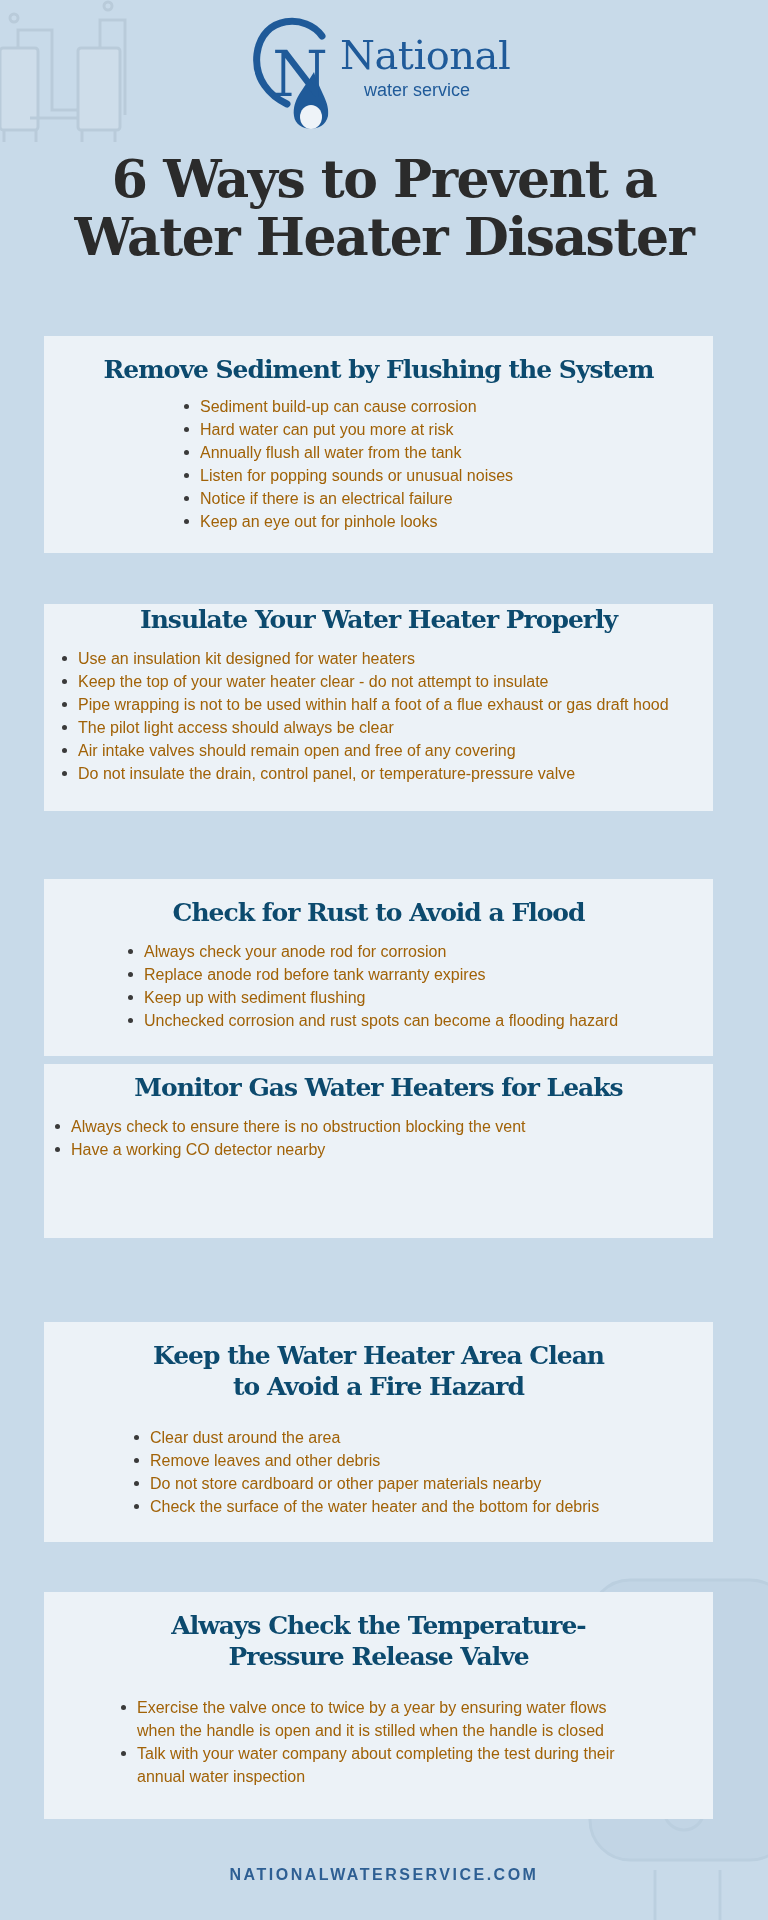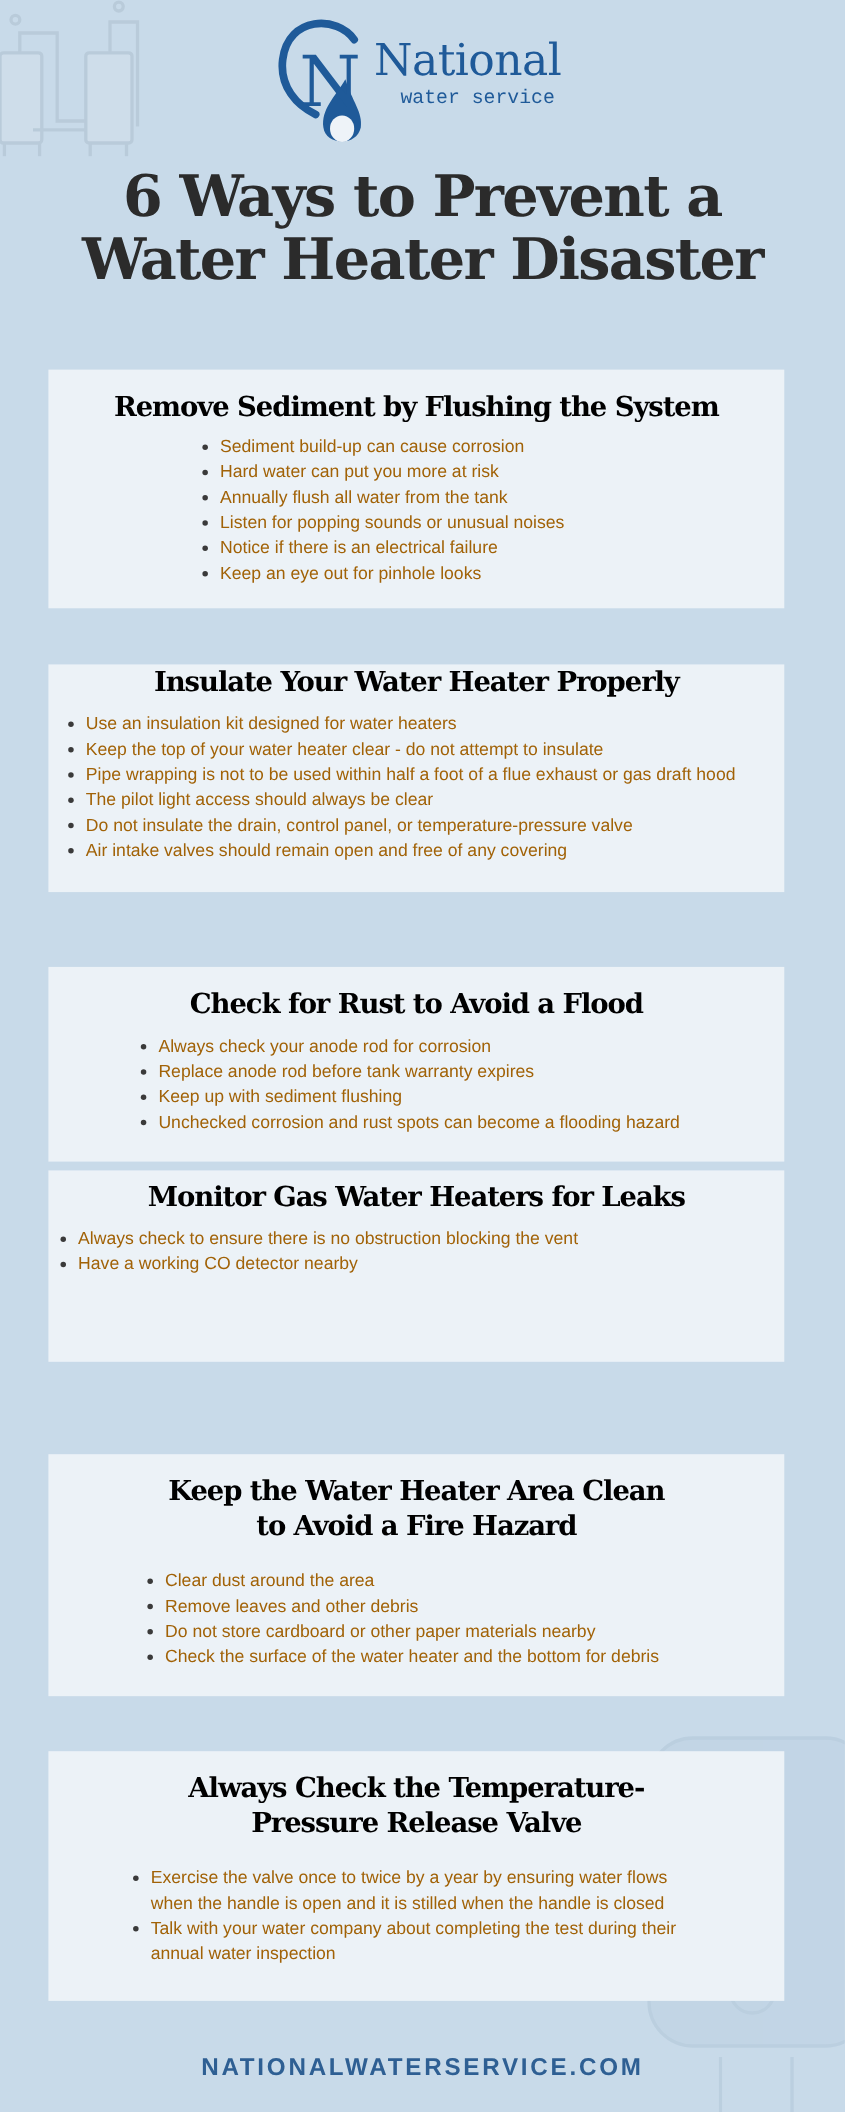--- a/index.html
+++ b/index.html
@@ -13,44 +13,44 @@
   }
   .bg-heaters { position: absolute; left: 0; top: 0; width: 150px; height: 145px; opacity: 0.55; }
   .bg-heater-big { position: absolute; left: 560px; top: 1560px; width: 208px; height: 360px; opacity: 0.6; }
   .logo { position: absolute; left: 252px; top: 14px; width: 260px; height: 125px; }
   .logo-text-main {
     position: absolute; left: 88px; top: 18px;
     font-family: "DejaVu Serif", serif; font-size: 40px; color: #1f5a99; letter-spacing: -0.5px;
   }
   .logo-text-sub {
     position: absolute; left: 112px; top: 66px;
-    font-family: Liberation Mono, monospace; font-size: 18px; color: #1f5a99;
+    font-family: Liberation Sans, sans-serif; font-size: 18px; color: #1f5a99;
   }
   .page-title {
     position: absolute; left: 0; top: 150px; width: 768px; text-align: center;
     font-family: "DejaVu Serif", serif; font-weight: bold; font-size: 52px; line-height: 58px;
     color: #2b2b2b; letter-spacing: -1.5px;
   }
   .card {
     position: absolute; left: 44px; width: 669px;
     background: rgba(238,243,248,0.95);
   }
   .card-title {
     text-align: center;
     font-family: "DejaVu Serif", serif; font-weight: bold; font-size: 25px; line-height: 31px;
-    color: #000000; letter-spacing: -1px;
+    color: #0c4a6e; letter-spacing: -1px;
   }
   .card ul { list-style: none; font-family: "Liberation Sans", sans-serif; font-size: 16px; color: #a16207; }
   .card li { position: relative; padding-left: 18px; line-height: 23px; }
   .card li::before {
     content: ""; position: absolute; left: 2px; top: 9px; width: 5px; height: 5px; border-radius: 50%; background: #3a3a3a;
   }
   .footer-link {
     position: absolute; left: 0; top: 1866px; width: 768px; text-align: center;
-    font-family: "Liberation Sans", sans-serif; font-weight: bold; font-size: 22px; letter-spacing: 2.5px;
+    font-family: "Liberation Sans", sans-serif; font-weight: bold; font-size: 16px; letter-spacing: 2.5px;
     color: #2e5f93; text-decoration: none;
   }
 </style>
 </head>
 <body>
 
 <svg class="bg-heaters" viewBox="0 0 150 145">
   <g fill="none" stroke="#aebfce" stroke-width="3">
     <rect x="0" y="48" width="38" height="82" rx="3" fill="#d4e1ec"></rect>
     <rect x="78" y="48" width="42" height="82" rx="3" fill="#d4e1ec"></rect>
@@ -105,22 +105,22 @@
   </ul>
 </section>
 
 <section class="card" style="top:604px;height:207px;">
   <h2 class="card-title">Insulate Your Water Heater Properly</h2>
   <ul style="margin-left:16px;margin-top:12px;">
     <li>Use an insulation kit designed for water heaters</li>
     <li>Keep the top of your water heater clear - do not attempt to insulate</li>
     <li>Pipe wrapping is not to be used within half a foot of a flue exhaust or gas draft hood</li>
     <li>The pilot light access should always be clear</li>
+    <li>Air intake valves should remain open and free of any covering</li>
     <li>Do not insulate the drain, control panel, or temperature-pressure valve</li>
-    <li>Air intake valves should remain open and free of any covering</li>
   </ul>
 </section>
 
 <section class="card" style="top:879px;height:177px;padding-top:18px;">
   <h2 class="card-title">Check for Rust to Avoid a Flood</h2>
   <ul style="margin-left:82px;margin-top:12px;">
     <li>Always check your anode rod for corrosion</li>
     <li>Replace anode rod before tank warranty expires</li>
     <li>Keep up with sediment flushing</li>
     <li>Unchecked corrosion and rust spots can become a flooding hazard</li>

